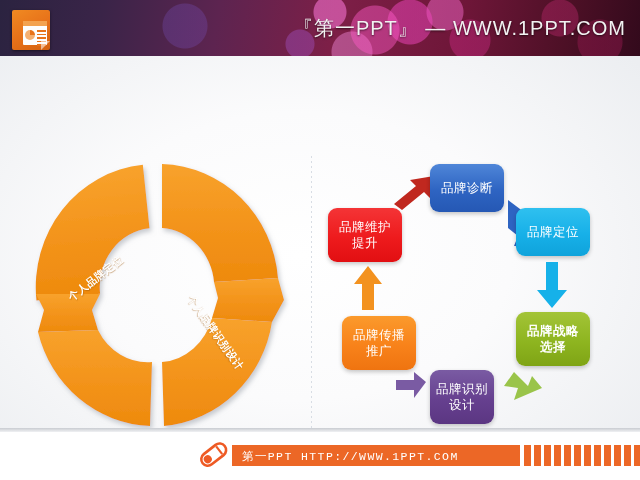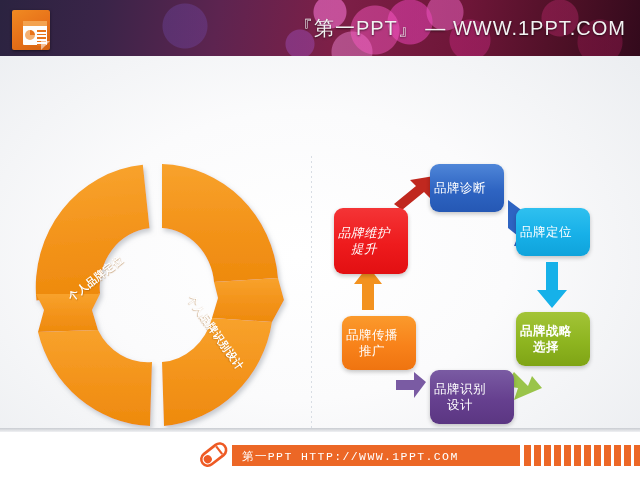--- a/index.html
+++ b/index.html
@@ -86,36 +86,36 @@
   .lbl-tl{left:48px;top:142px;transform:rotate(-38deg);transform-origin:left center;}
   .lbl-tr{left:168px;top:140px;transform:rotate(55deg);transform-origin:left center;}
   .lbl-br{left:224px;top:288px;transform:rotate(-215deg);transform-origin:left center;}
   .lbl-bl{left:110px;top:320px;transform:rotate(-305deg);transform-origin:left center;}
 
   
   .flow{position:absolute;left:318px;top:94px;width:312px;height:292px;}
   .node{
     position:absolute;border-radius:9px;color:#fff;
     font-size:12.5px;line-height:16px;text-align:center;
-    display:flex;align-items:center;
+    display:flex;align-items:center;justify-content:center;
     box-shadow:0 2px 4px rgba(0,0,0,.22);
     letter-spacing:.5px;padding:0 4px;box-sizing:border-box;
   }
   .n-diag{left:112px;top:14px;width:74px;height:48px;
     background:linear-gradient(180deg,#4f86d8 0%,#2e64c2 55%,#2558b4 100%);}
   .n-pos{left:198px;top:58px;width:74px;height:48px;
     background:linear-gradient(180deg,#2fc0ef 0%,#17b0e8 55%,#0fa3db 100%);}
   .n-strat{left:198px;top:162px;width:74px;height:54px;
     background:linear-gradient(180deg,#a3c437 0%,#8eb520 55%,#7fa415 100%);font-weight:bold;}
-  .n-ident{left:112px;top:220px;width:84px;height:54px;
+  .n-ident{left:112px;top:220px;width:64px;height:54px;
     background:linear-gradient(180deg,#7a5ba3 0%,#66408f 55%,#5b3682 100%);}
   .n-spread{left:24px;top:166px;width:74px;height:54px;
     background:linear-gradient(180deg,#fb9a2c 0%,#f8821a 55%,#ef7410 100%);}
-  .n-maint{left:16px;top:58px;width:74px;height:66px;
-    background:linear-gradient(180deg,#f43436 0%,#ee1b1d 55%,#e20f12 100%);font-style:italic;}
+  .n-maint{left:10px;top:58px;width:74px;height:54px;
+    background:linear-gradient(180deg,#f43436 0%,#ee1b1d 55%,#e20f12 100%);}
   .node span{display:block;}
 
   .arrow{position:absolute;}
 
   
   .footer{
     position:absolute;left:0;top:428px;width:640px;height:52px;background:#ffffff;font-family:Liberation Mono, monospace;
   }
   .footer-topline{
     position:absolute;left:0;top:0;width:640px;height:4px;

